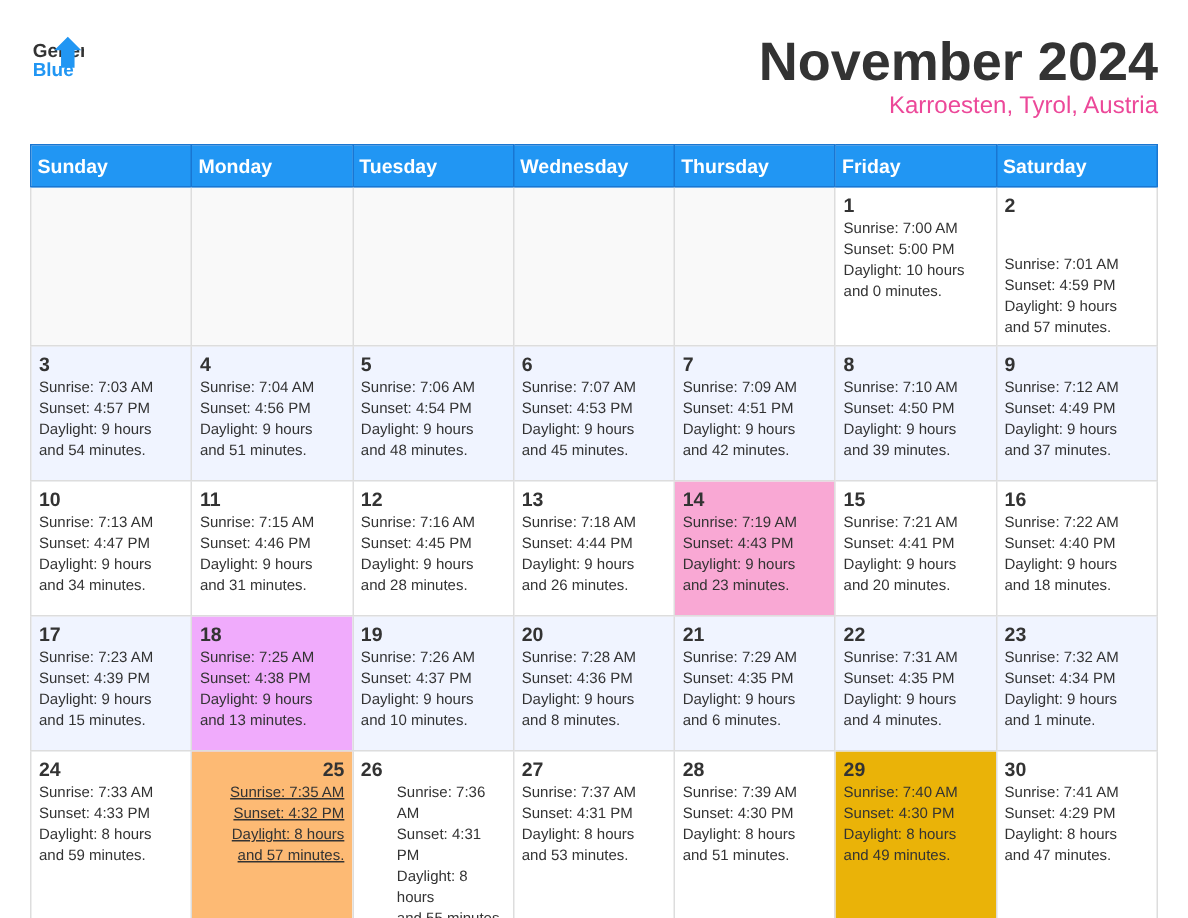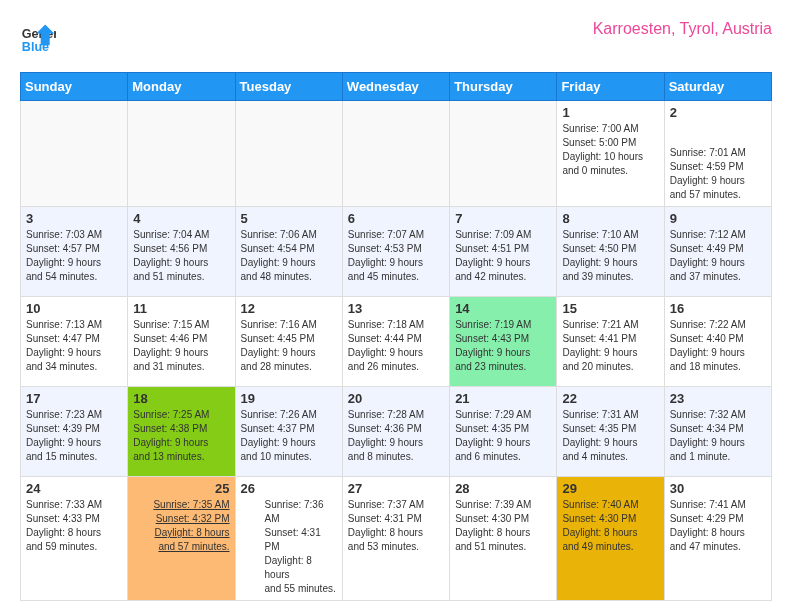--- a/index.html
+++ b/index.html
@@ -84,20 +84,21 @@
 
 <div class="header-section">
   <div class="logo">
     <svg class="logo-icon" viewBox="0 0 40 40">
       <text x="2" y="20" font-size="14" font-weight="bold" fill="#333">General</text>
       <text x="2" y="34" font-size="14" font-weight="bold" fill="#2196F3">Blue</text>
       <polygon points="28,5 38,15 33,15 33,28 23,28 23,15 18,15" fill="#2196F3"></polygon>
     </svg>
   </div>
   <div class="title-section">
+    <div class="month-title">November 2024</div>
     <div class="subtitle">Karroesten, Tyrol, Austria</div>
   </div>
 </div>
 
 <table class="calendar-table">
   <thead>
     <tr>
     <th>Sunday</th>
         <th>Monday</th>
         <th>Tuesday</th>
@@ -202,21 +203,21 @@
 Daylight: 9 hours
 and 28 minutes.</div>
         </td>
         <td style="background: rgb(255, 255, 255);">
           <span class="day-number">13</span>
           <div class="day-info" style="white-space: pre-line;">Sunrise: 7:18 AM
 Sunset: 4:44 PM
 Daylight: 9 hours
 and 26 minutes.</div>
         </td>
-        <td style="background: #86efac;">
+        <td style="background: #f9a8d4;">
           <span class="day-number">14</span>
           <div class="day-info" style="white-space: pre-line;">Sunrise: 7:19 AM
 Sunset: 4:43 PM
 Daylight: 9 hours
 and 23 minutes.</div>
         </td>
         <td style="background: rgb(255, 255, 255);">
           <span class="day-number">15</span>
           <div class="day-info" style="white-space: pre-line;">Sunrise: 7:21 AM
 Sunset: 4:41 PM
@@ -232,21 +233,21 @@
         </td>
       </tr>
       <tr>
         <td style="background: rgb(240, 244, 255);">
           <span class="day-number">17</span>
           <div class="day-info" style="white-space: pre-line;">Sunrise: 7:23 AM
 Sunset: 4:39 PM
 Daylight: 9 hours
 and 15 minutes.</div>
         </td>
-        <td style="background: #84cc16;">
+        <td style="background: #f0abfc;">
           <span class="day-number">18</span>
           <div class="day-info" style="white-space: pre-line;">Sunrise: 7:25 AM
 Sunset: 4:38 PM
 Daylight: 9 hours
 and 13 minutes.</div>
         </td>
         <td style="background: rgb(240, 244, 255);">
           <span class="day-number">19</span>
           <div class="day-info" style="white-space: pre-line;">Sunrise: 7:26 AM
 Sunset: 4:37 PM

